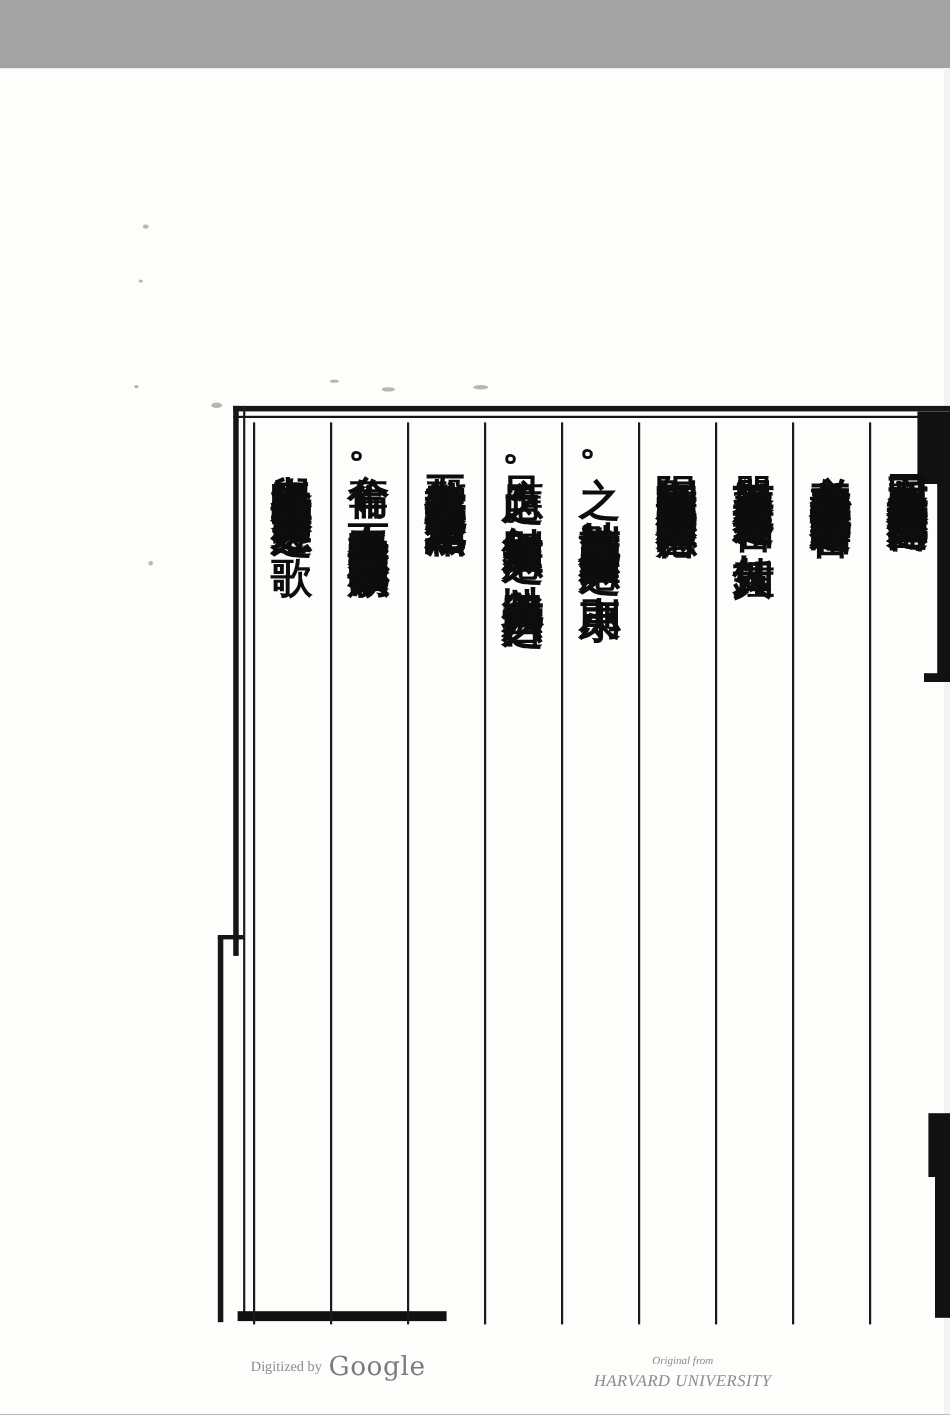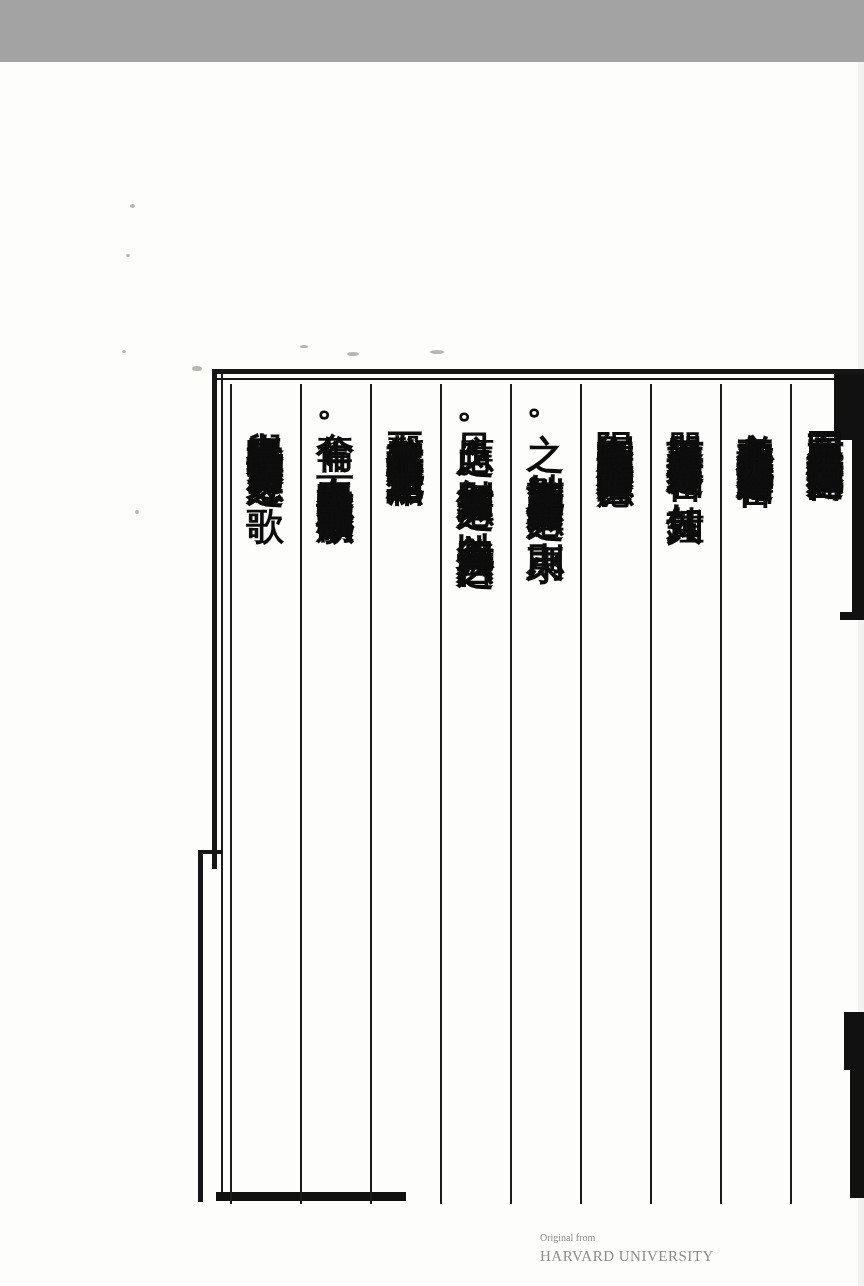--- a/index.html
+++ b/index.html
@@ -167,25 +167,26 @@
     font-size: 24px;
     color: #7c7c7c;
     letter-spacing: 0.5px;
     vertical-align: -4px;
     margin-left: 6px;
   }
   #original-from {
     position: absolute;
     left: 540px;
     top: 2px;
-    text-align: left;
+    text-align: center;
     color: #8c8c8c;
     font-size: 10px;
     font-family: "Liberation Serif", serif;
     line-height: 1.5;
+    font-style: italic;
   }
   #harvard {
     font-size: 15px;
     letter-spacing: 0.5px;
     color: #8c8c8c;
   }
 </style>
 </head>
 <body>
 
@@ -253,19 +254,22 @@
         <div class="txt">奪倫。而奏者以陽宮歌者以陰宮先後相依則歌</div>
       </div>
       <div class="col c8">
         <div class="rule"></div>
         <div class="txt">與奏之陰陽合矣歌大呂宮則雲門之舞應之。歌</div>
       </div>
     </div>
   </div>
 
   <div id="footer">
+    <div id="digitized">
+      <span>Digitized by</span><span id="google-word">Google</span>
+    </div>
     <div id="original-from">
       <div>Original from</div>
       <div id="harvard">HARVARD UNIVERSITY</div>
     </div>
   </div>
 
 </div>
 
 </body></html>

